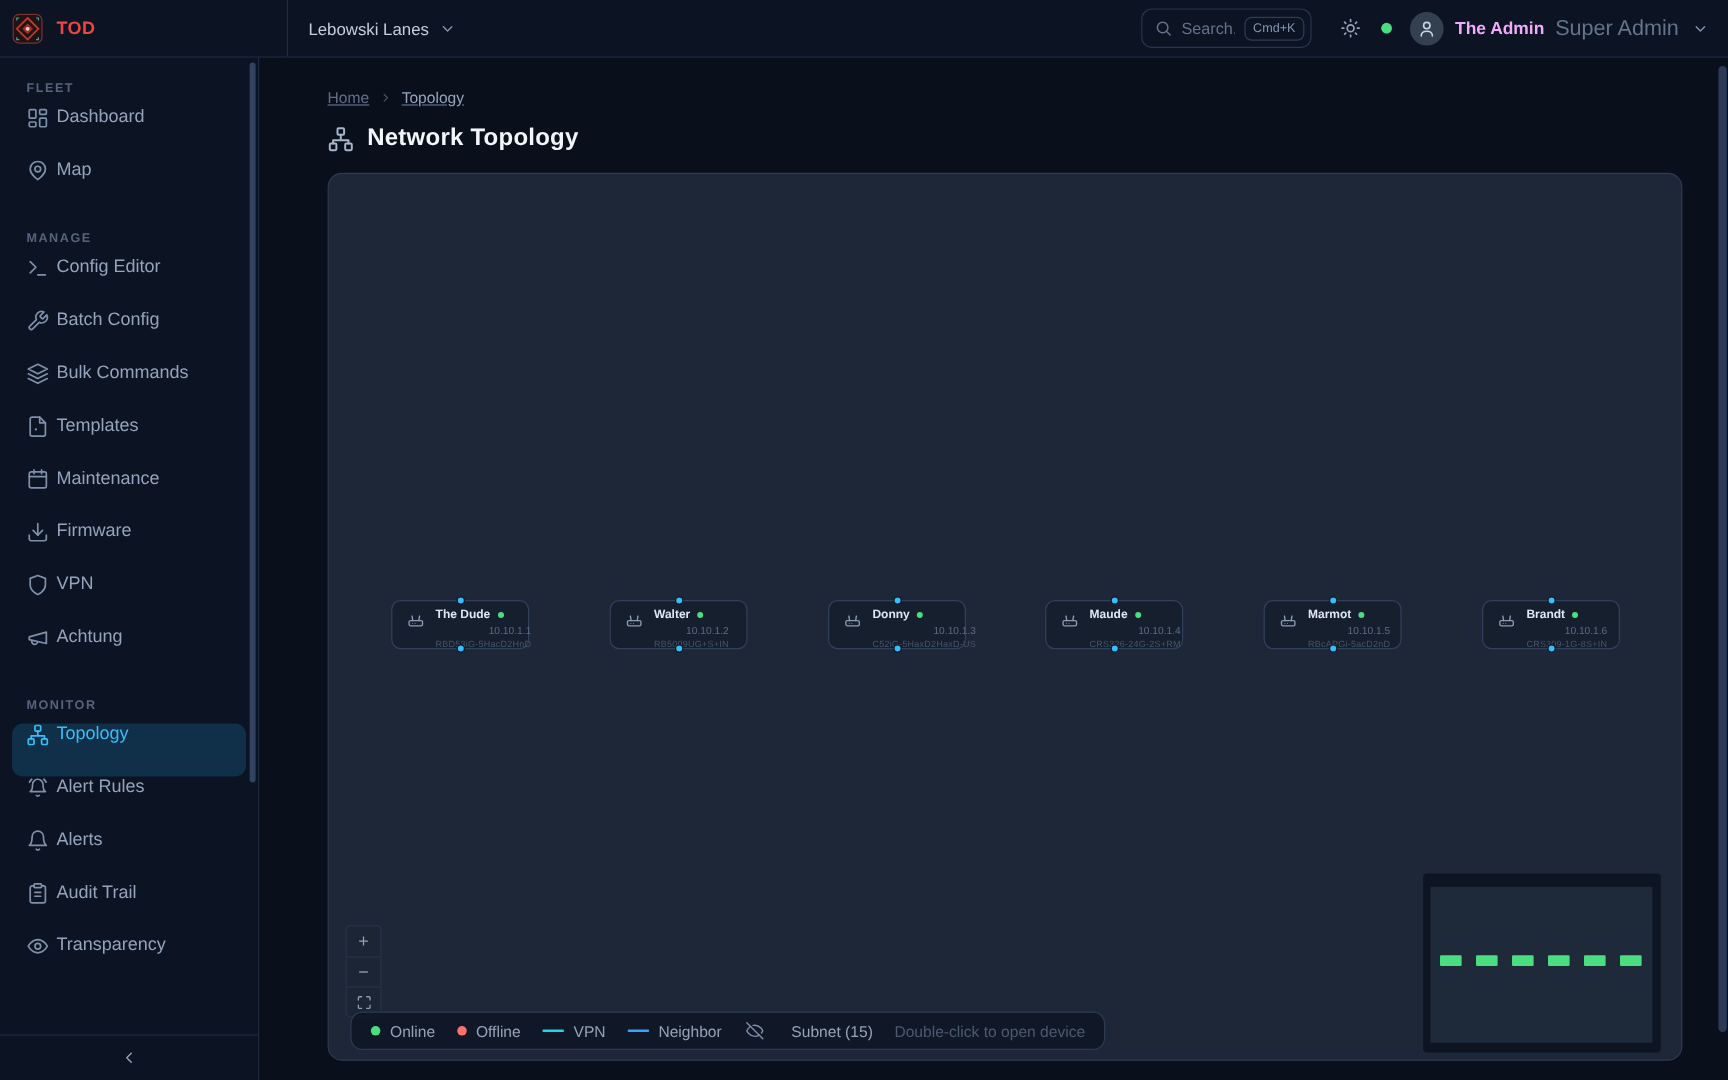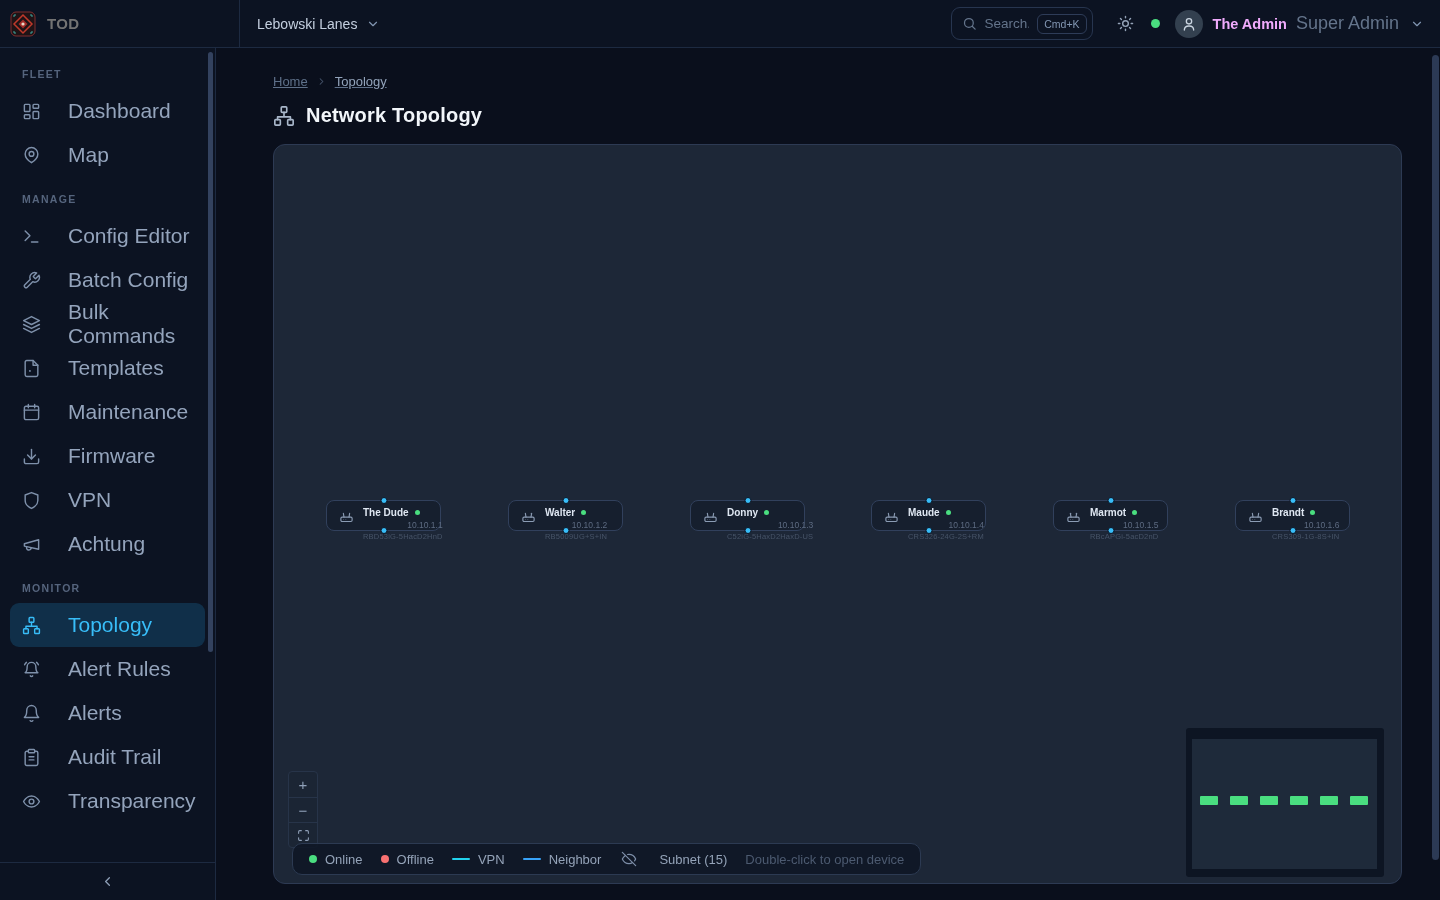--- a/index.html
+++ b/index.html
@@ -9,21 +9,21 @@
     font-family:"Liberation Sans","DejaVu Sans",sans-serif;
   }
   svg { display:block; }
 
   
   .topbar { position:absolute; top:0; left:0; width:1440px; height:48px;
     background:#0c1322; border-bottom:1px solid #1d2a41;
     display:flex; align-items:center; z-index:30; }
   .brand { width:240px; height:100%; display:flex; align-items:center; gap:11px;
     padding-left:10px; border-right:1px solid #1d2a41; cursor:pointer; }
-  .brand-text { font-size:15px; font-weight:700; letter-spacing:.4px; color:#737373; }
+  .brand-text { font-size:15px; font-weight:700; letter-spacing:.4px; color:#ef4444; }
   .team { display:flex; align-items:center; gap:9px; margin-left:17px;
     color:#c4cfdf; font-size:14px; cursor:pointer; }
   .chev { color:#8296b2; }
   .topbar-right { margin-left:auto; display:flex; align-items:center; padding-right:16px; }
   .searchbox { display:flex; align-items:center; gap:8px; width:142px; height:33px;
     border:1px solid #27354f; border-radius:9px; padding:0 5px 0 10px; color:#64748b; }
   .searchbox input { flex:1; min-width:0; background:transparent; border:none; outline:none;
     color:#9fb0c6; font-size:13.5px; font-family:inherit; }
   .searchbox input::placeholder { color:#64748b; }
   .kbd { border:1px solid #2e3c58; border-radius:6px; padding:3px 6px; font-size:10.5px;
@@ -37,22 +37,22 @@
   .user-chev { margin-left:11px; color:#8296b2; cursor:pointer; }
 
   
   .sidebar { position:absolute; top:48px; left:0; bottom:0; width:216px;
     background:#0c1322; border-right:1px solid #1d2a41;
     display:flex; flex-direction:column; z-index:20; }
   .sidebar-nav { flex:1; padding:14px 10px 0 10px; overflow:hidden; position:relative; }
   .nav-section-label { font-size:10.5px; font-weight:700; letter-spacing:1.3px;
     color:#55647d; padding:0 12px; margin:16px 0 9px 0; }
   .nav-section-label:first-child { margin-top:6px; }
-  .nav-item { display:flex; align-items:center; gap:27px; height:44px; padding:0 12px;
-    border-radius:9px; color:#94a4bc; font-size:21px; cursor:pointer; }
+  .nav-item { display:flex; align-items:flex-start; gap:6px; height:44px; padding:0 12px;
+    border-radius:9px; color:#94a4bc; font-size:15px; cursor:pointer; }
   .nav-icon { width:19px; height:19px; color:#7e90aa; flex:none; }
   .nav-item.active { background:#102f49; color:#38bdf8; }
   .nav-item.active .nav-icon { color:#38bdf8; }
   .sidebar-scrollthumb { position:absolute; top:4px; right:2px; width:5px; height:600px;
     border-radius:3px; background:#33425f; cursor:pointer; }
   .sidebar-footer { height:38px; border-top:1px solid #1d2a41; display:flex;
     align-items:center; justify-content:center; color:#8fa0b8; cursor:pointer; }
 
   
   .page-scrollbar { position:absolute; right:1px; top:55px; width:7px; height:805px;
@@ -65,21 +65,21 @@
   .crumb-home { cursor:pointer; }
   .crumb-sep { color:#46546c; }
   .crumb-current { color:#93a4bb; }
   .title-row { display:flex; align-items:center; gap:11px; margin-top:15px; color:#a9b7ca; }
   .page-title { font-size:20px; font-weight:700; color:#f2f6fa; letter-spacing:.2px; }
 
   
   .canvas { position:relative; margin-top:17px; height:740px;
     background:#1d2737; border:1px solid #2d3a53; border-radius:12px; overflow:hidden; }
 
-  .node { position:absolute; width:115px; height:31px; background:#161f2e;
+  .node { position:absolute; width:115px; height:41px; background:#161f2e;
     border:1px solid #31405c; border-radius:8px; display:flex; align-items:flex-start;
     gap:9px; padding:6px 8px 0 12px; cursor:pointer; }
   .node-icon { color:#8b9cb4; margin-top:2px; flex:none; }
   .node-name-row { display:flex; align-items:center; }
   .node-name { font-size:10px; font-weight:700; color:#dfe7f2; white-space:nowrap; }
   .node-dot { width:5px; height:5px; border-radius:50%; background:#4ade80; margin-left:6px; }
   .node-ip { font-size:8.5px; color:#5d6b82; margin-top:2px;text-align:right; }
   .node-model { font-size:7.5px; color:#475468; margin-top:2px; letter-spacing:.2px; white-space:nowrap; }
   .handle { position:absolute; left:50%; transform:translateX(-50%); width:7px; height:7px;
     border-radius:50%; background:#38bdf8; border:1px solid #0c1322; cursor:crosshair; }

